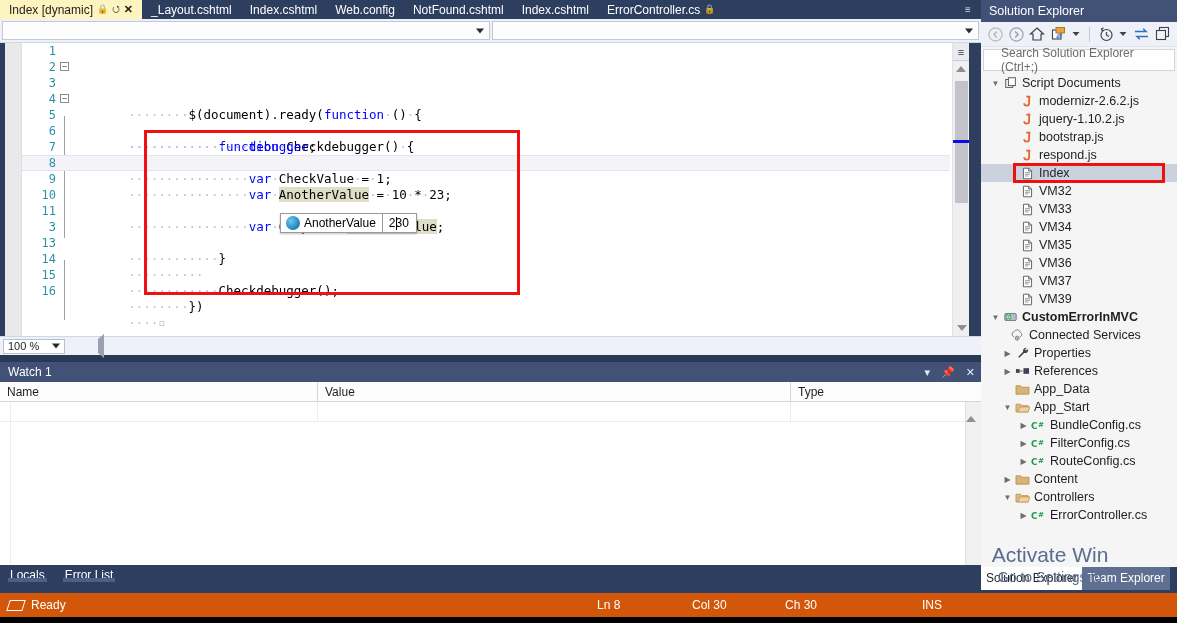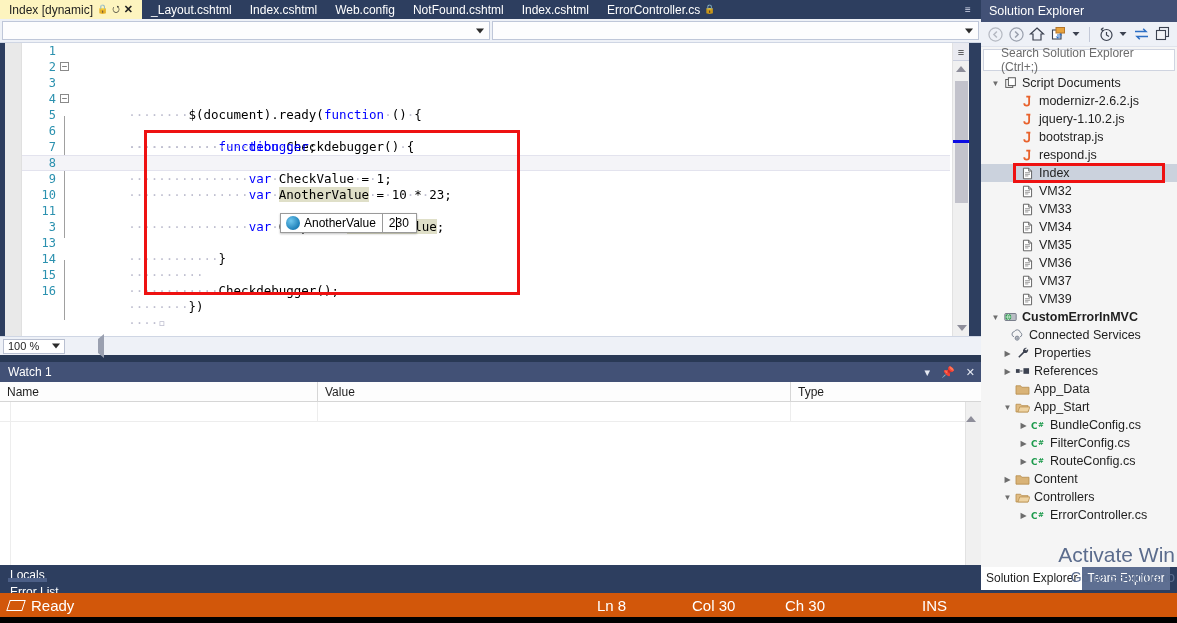--- a/index.html
+++ b/index.html
@@ -192,21 +192,21 @@
   .watch-body { position: relative; height: 183px; background: #fff; }
   .watch-vscroll {
     position: absolute; right: 0; top: 0; width: 16px; height: 183px;
     background: #f0f0f0; border-left: 1px solid #e2e2e2;
   }
   .gutter-left-watch { position: absolute; left: 0; top: 0; width: 11px; height: 183px; border-right: 1px solid #ededed; }
 
   
   .dock {
     position: absolute; left: 0; top: 565px; width: 981px; height: 28px;
-    background: #2d3e5f; display: flex; align-items: flex-start; flex-direction: column;
+    background: #2d3e5f; display: flex; align-items: flex-start;
   }
   .dock .dtab {
     padding: 3px 10px 0 10px; font-size: 12px; color: #ffffff; position: relative;
   }
   .dock .dtab .underbar {
     position: absolute; left: 8px; right: 8px; bottom: 0; height: 4px; background: #4c5f87;
   }
 
   
   .se {
@@ -251,30 +251,30 @@
   }
   .se-foot .ftab {
     font-size: 12px; color: #1e1e1e; background: #ffffff;
     padding: 3px 4px 4px 4px; border: 1px solid #ffffff;
   }
   .se-foot .ftab.inactive { background: #5e6f92; color: #ffffff; border-color: #5e6f92; text-align: right; }
 
   
   .watermark {
     position: absolute; right: 2px; top: 543px; width: 250px;
-    text-align: right; color: #5b6c8d; z-index: 1; pointer-events: none;
+    text-align: center; color: #5b6c8d; z-index: 1; pointer-events: none;
   }
   .watermark .w1 { font-size: 21px; line-height: 24px; }
   .watermark .w2 { font-size: 14px; line-height: 20px; }
 
   
   .status {
     position: absolute; left: 0; bottom: 6px; width: 1177px; height: 24px;
     background: #d2570a; display: flex; align-items: center; color: #fff;
-    font-size: 15px;
+    font-size: 12px;
   }
   .status .ready { display: flex; align-items: center; gap: 7px; padding-left: 8px; }
   .status .flag {
     width: 16px; height: 11px; border: 1.6px solid #ffffff;
     transform: skewX(-18deg);
   }
   .status .s-ln { position: absolute; left: 597px; }
   .status .s-col { position: absolute; left: 692px; }
   .status .s-ch { position: absolute; left: 785px; }
   .status .s-ins { position: absolute; left: 922px; }

